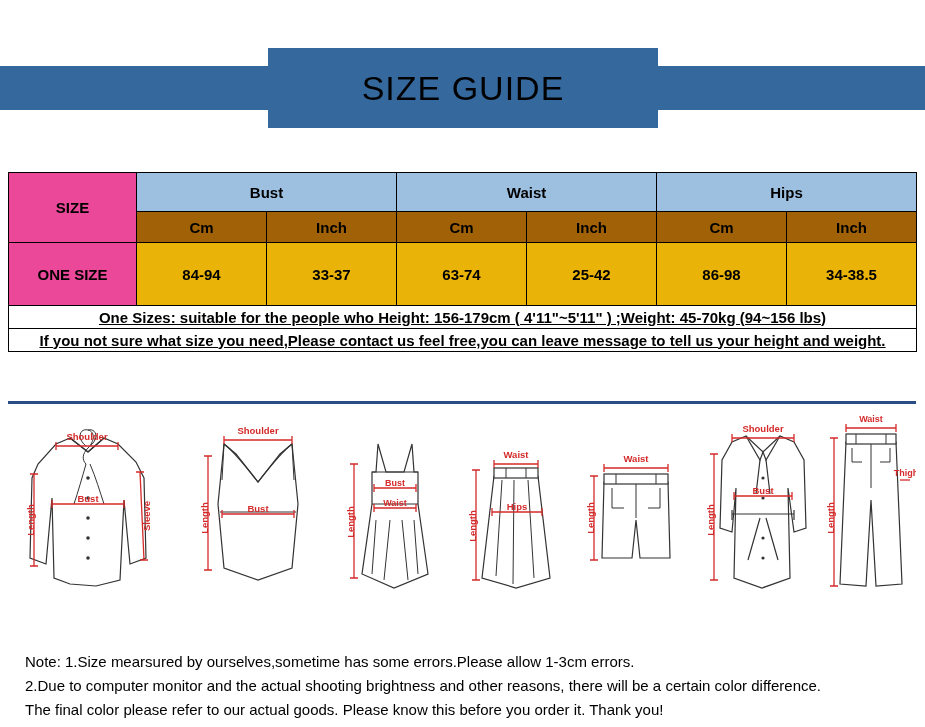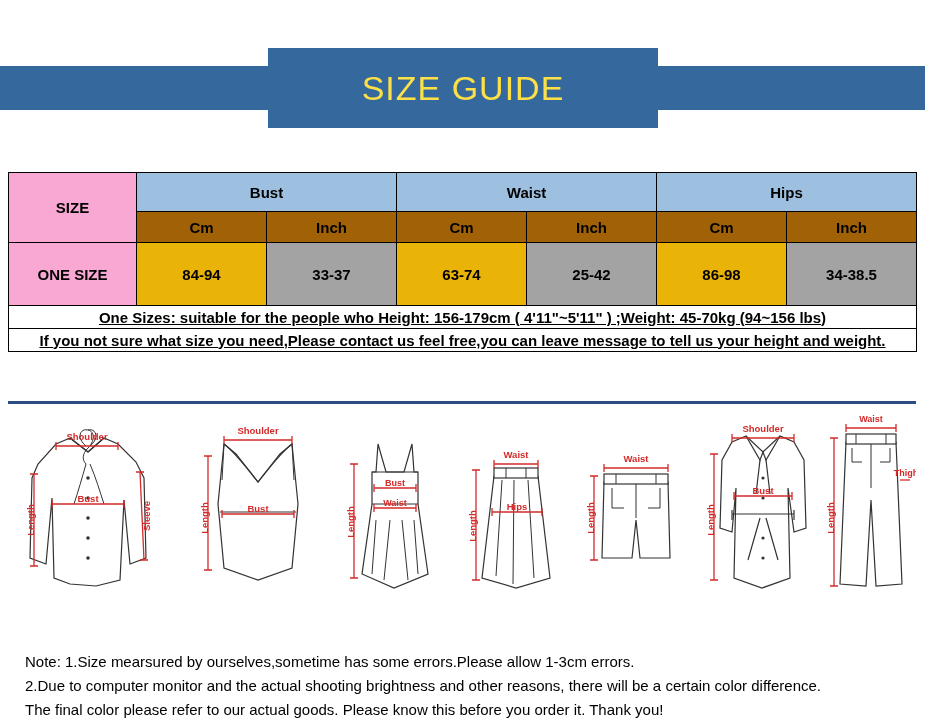--- a/index.html
+++ b/index.html
@@ -41,21 +41,21 @@
     left: 268px;
     top: 0;
     width: 390px;
     height: 80px;
     background: #35699d;
     display: flex;
     align-items: center;
     justify-content: center;
   }
   .banner-title {
-    color: #fde047;
+    color: #000000;
     font-size: 34px;
     letter-spacing: 1px;
     font-weight: 400;
   }
 
   
   .table-wrap {
     position: absolute;
     left: 8px;
     top: 172px;
@@ -77,31 +77,31 @@
     background: #9dc0e0;
     height: 38px;
     font-size: 17px;
   }
   .hdr-blue-sub {
     background: #a16207;
     height: 30px;
     font-size: 14px;
   }
   .size-label-cell {
-    background: #f9a8d4;
+    background: #ec4899;
     font-size: 20px;
     width: 128px;
   }
   .val-white {
     background: #eab308;
     height: 62px;
     font-size: 17px;
   }
   .val-grey {
-    background: #a3a3a3;
+    background: #eab308;
     height: 62px;
     font-size: 17px;
   }
   .note-row td {
     font-weight: normal;
     text-align: left;
     padding: 9px 6px 9px 8px;
     font-size: 14px;
     height: 22px;
     text-decoration: underline;

